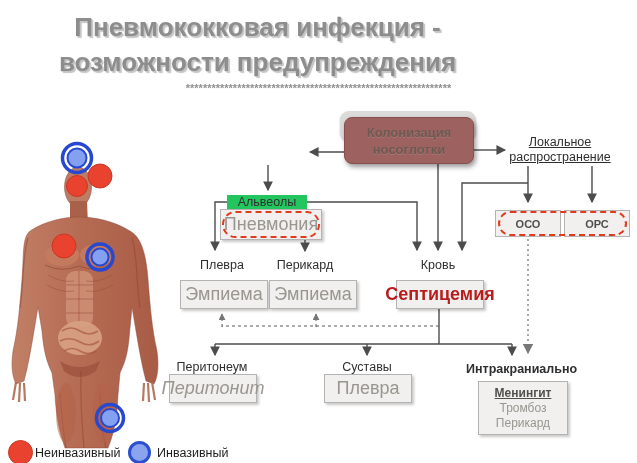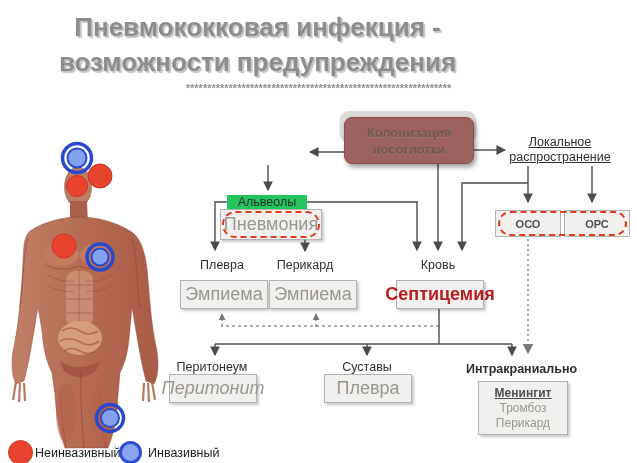--- a/index.html
+++ b/index.html
@@ -200,18 +200,18 @@
     <g>
       <circle cx="110" cy="418" r="13.5" fill="none" stroke="#2748cf" stroke-width="3.5"></circle>
       <circle cx="110" cy="418" r="9" fill="#84a0f0" stroke="#2748cf" stroke-width="2"></circle>
     </g>
   </svg>
 
   <div class="legend-item" style="left:8px;top:440px;">
     <span class="dot-red"></span>
     <span>Неинвазивный</span>
   </div>
-  <div class="legend-item" style="left:119px;top:441px;text-align:center;">
+  <div class="legend-item" style="left:128px;top:441px;text-align:center;">
     <span class="dot-blue"></span>
     <span>Инвазивный</span>
   </div>
 
 </div>
 
 </body></html>

